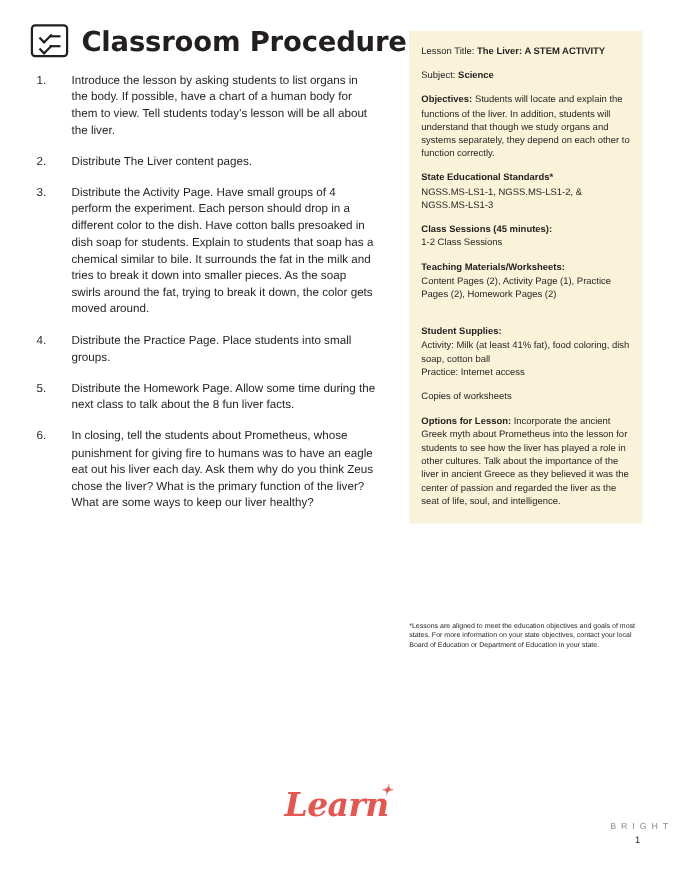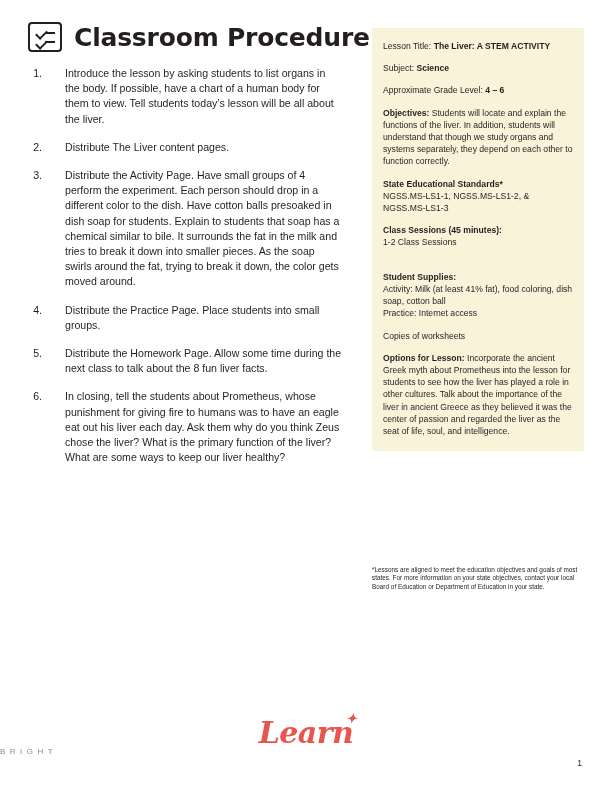--- a/index.html
+++ b/index.html
@@ -159,22 +159,22 @@
     right: -3px;
     top: -4px;
     color: #e8554e;
     font-size: 13px;
   }
   .logo-bright {
     font-size: 8px;
     letter-spacing: 4.5px;
     color: #8a8d8f;
     margin-top: -3px;
-    text-align: left;
-    padding-left: 0;
+    text-align: right;
+    padding-left: 24px;
   }
   .page-num {
     position: absolute;
     right: 30px;
     bottom: 24px;
     font-size: 8.5px;
     color: #231f20;
   }
 </style>
 </head>
@@ -220,30 +220,30 @@
   </div>
 
   <div class="panel">
     <p>
       <span class="inline-label">Lesson Title: </span><b>The Liver: A STEM ACTIVITY</b>
     </p>
     <p>
       <span class="inline-label">Subject: </span><b>Science</b>
     </p>
     <p>
-      <span class="inline-label">Approximate Grade Level: </span><b>4 – 6</b>
-    </p>
-    <p>
       <b>Objectives: </b><span>Students will locate and explain the functions of the liver. In addition, students will understand that though we study organs and systems separately, they depend on each other to function correctly.</span>
     </p>
     <p>
       <span class="blk-title">State Educational Standards*</span><span>NGSS.MS-LS1-1, NGSS.MS-LS1-2, &amp; NGSS.MS-LS1-3</span>
     </p>
     <p>
       <span class="blk-title">Class Sessions (45 minutes):</span><span>1-2 Class Sessions</span>
+    </p>
+    <p>
+      <span class="blk-title">Teaching Materials/Worksheets:</span><span>Content Pages (2), Activity Page (1), Practice Pages (2), Homework Pages (2)</span>
     </p>
     <p style="white-space:pre-line;">
       <span class="blk-title">Student Supplies:</span><span>Activity: Milk (at least 41% fat), food coloring, dish soap, cotton ball
 Practice: Internet access</span>
     </p>
     <p>
       <span>Copies of worksheets</span>
     </p>
     <p>
       <b>Options for Lesson: </b><span>Incorporate the ancient Greek myth about Prometheus into the lesson for students to see how the liver has played a role in other cultures. Talk about the importance of the liver in ancient Greece as they believed it was the center of passion and regarded the liver as the seat of life, soul, and intelligence.</span>

